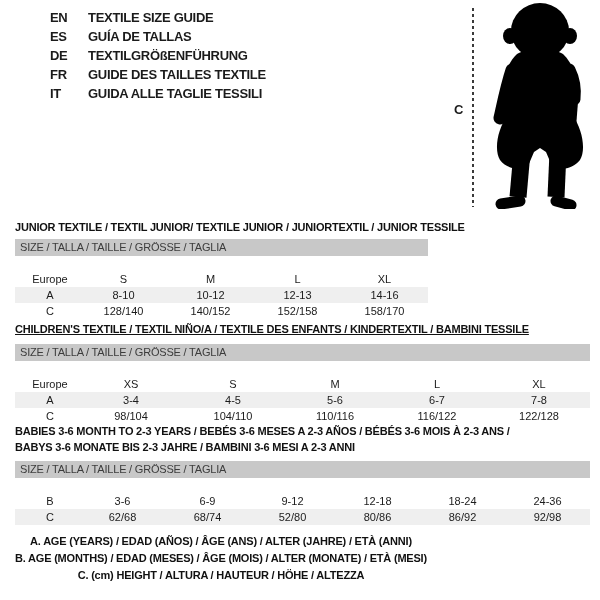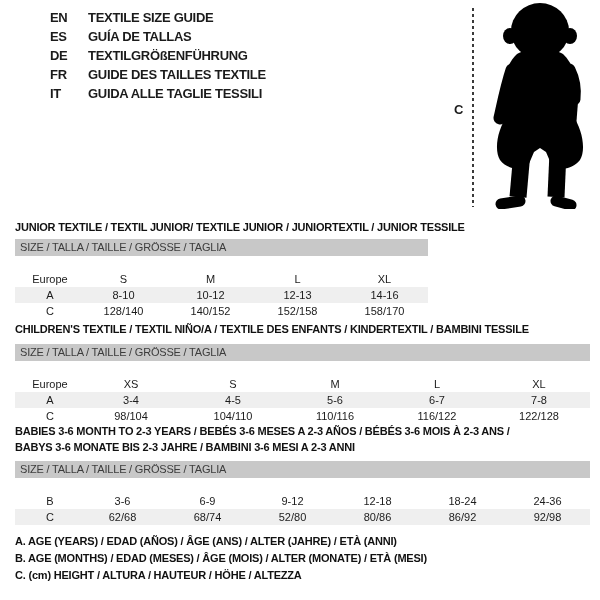--- a/index.html
+++ b/index.html
@@ -29,21 +29,21 @@
   .size-bar{
     height:17px;line-height:17px;background:#c8c8c8;color:#3c3c3c;
     font-size:11px;padding-left:5px;margin-bottom:15px;letter-spacing:-0.2px;
   }
   .trow{display:flex;height:16px;line-height:16px;font-size:11px;}
   .trow.shaded{background:#efefef;}
   .tlabel{width:65px;padding-left:5px;box-sizing:border-box;text-align:center;}
   .tcell{flex:1;text-align:center;}
   
   .footnotes{position:absolute;left:15px;top:533px;}
-  .footnote{font-size:11px;font-weight:bold;line-height:17px;letter-spacing:-0.2px;white-space:nowrap;color:#111;}
+  .footnote{font-size:11px;font-weight:bold;line-height:17px;letter-spacing:-0.2px;white-space:nowrap;color:#111;text-align:center;}
 </style>
 </head>
 <body>
 
 <div class="lang-list">
   <div class="lang-row">
     <span class="lang-code">EN</span>
     <span class="lang-text">TEXTILE SIZE GUIDE</span>
   </div>
   <div class="lang-row">
@@ -113,21 +113,21 @@
       <div class="trow">
         <div class="tlabel">C</div>
         <div class="tcell">128/140</div>
         <div class="tcell">140/152</div>
         <div class="tcell">152/158</div>
         <div class="tcell">158/170</div>
       </div>
     </div>
 </section>
 
-<h2 class="t-title" style="top:321px;">CHILDREN'S TEXTILE / TEXTIL NIÑO/A / TEXTILE DES ENFANTS / KINDERTEXTIL / BAMBINI TESSILE</h2>
+<h2 class="t-title" style="top:321px;text-decoration:underline;">CHILDREN'S TEXTILE / TEXTIL NIÑO/A / TEXTILE DES ENFANTS / KINDERTEXTIL / BAMBINI TESSILE</h2>
 <section class="size-table" style="top:344px;width:575px;">
   <div class="size-bar">SIZE / TALLA / TAILLE / GRÖSSE / TAGLIA</div>
   <div class="t-rows">
       <div class="trow">
         <div class="tlabel">Europe</div>
         <div class="tcell">XS</div>
         <div class="tcell">S</div>
         <div class="tcell">M</div>
         <div class="tcell">L</div>
         <div class="tcell">XL</div>

